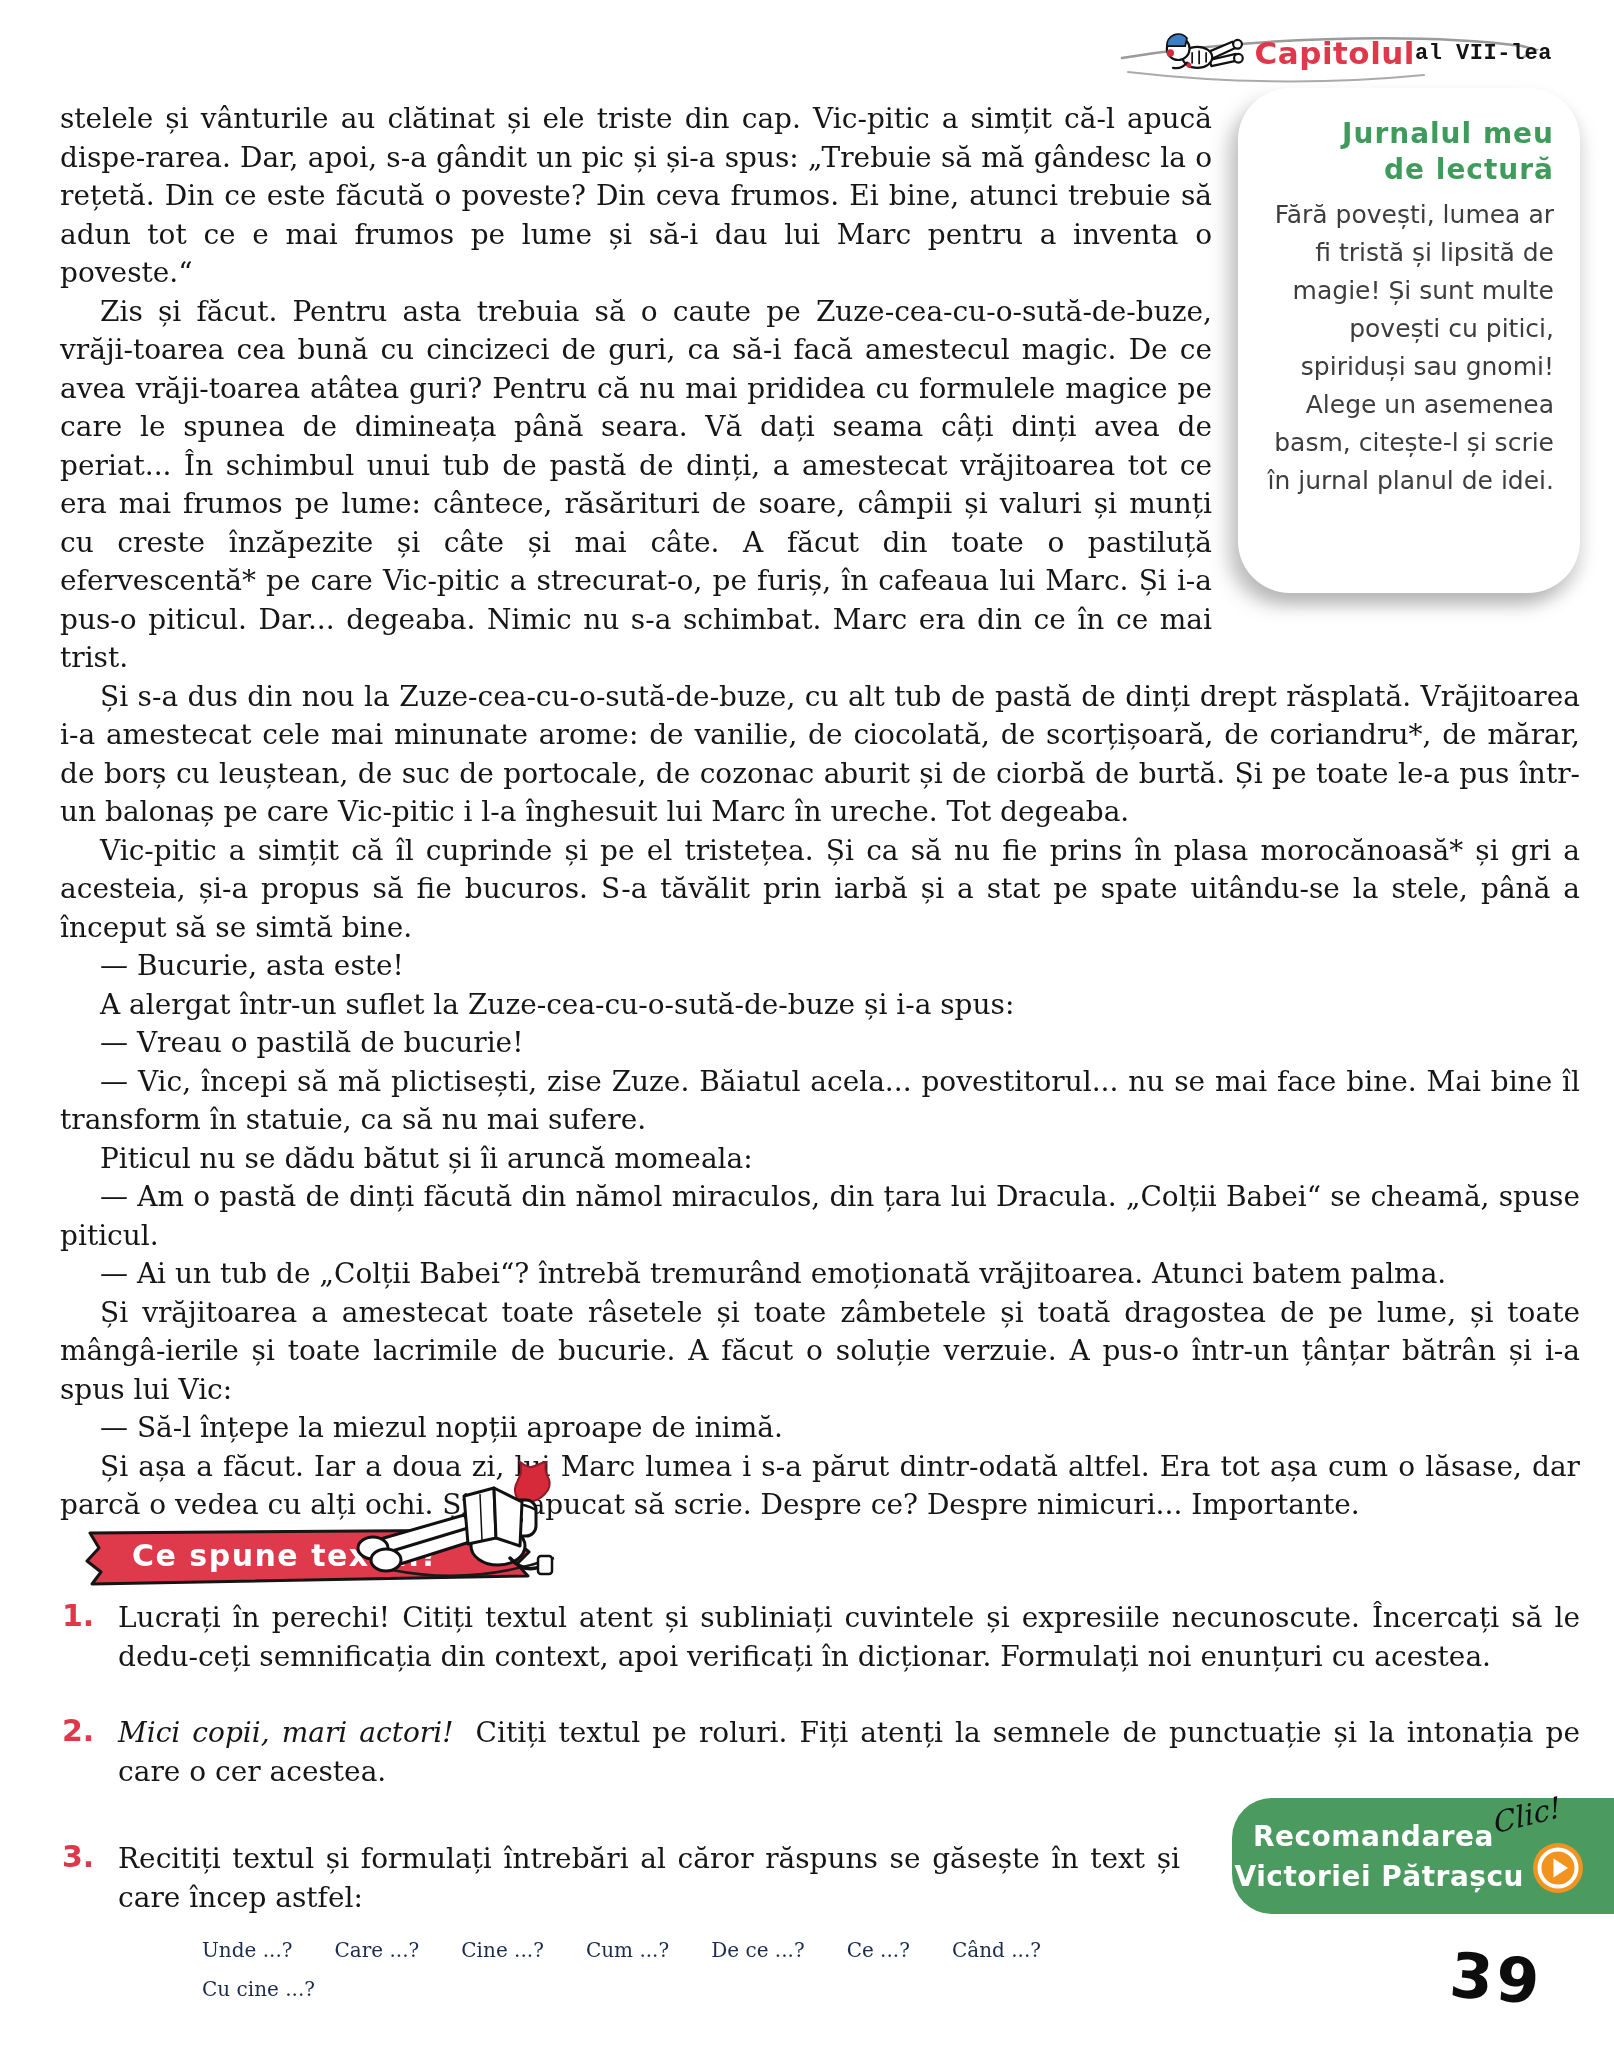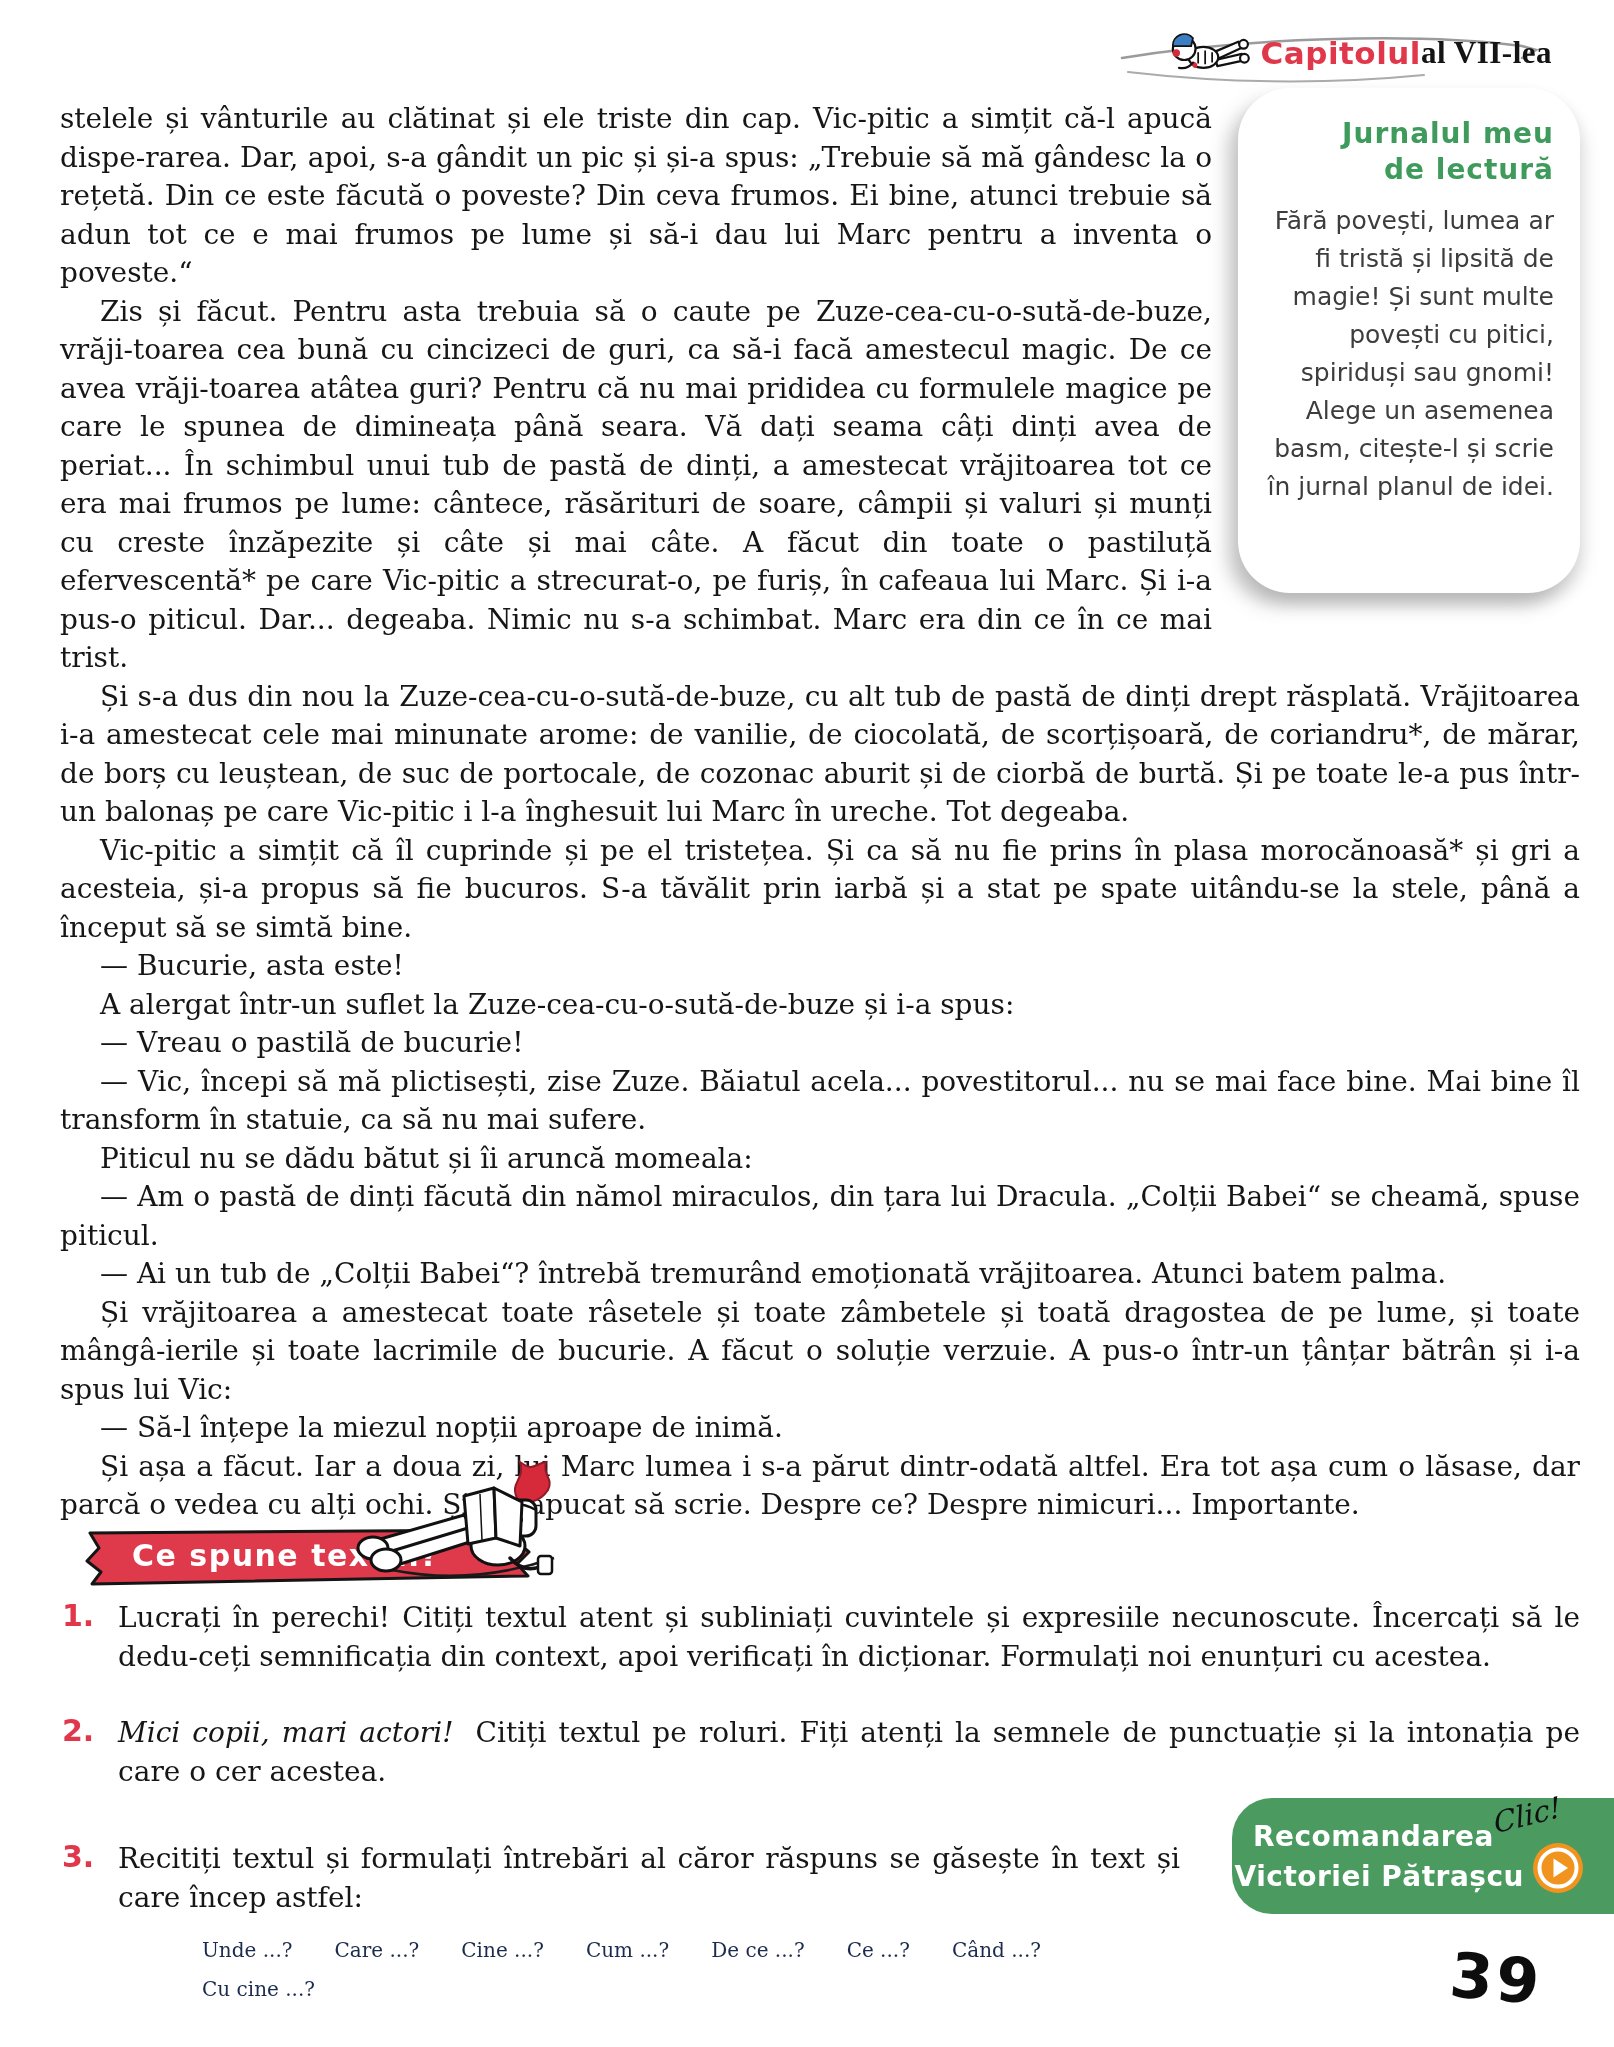--- a/index.html
+++ b/index.html
@@ -10,34 +10,34 @@
   }
   *{margin:0;padding:0;box-sizing:border-box;}
   html,body{background:#ffffff;}
   body{width:1614px;height:2047px;position:relative;overflow:hidden;font-family:var(--serif);color:var(--ink);}
 
   
   .chapter-header{position:absolute;top:18px;right:62px;width:470px;height:70px;}
   .chapter-swoosh{position:absolute;left:0;top:0;width:470px;height:70px;}
   .chapter-row{position:absolute;left:0;top:0;width:100%;height:100%;display:flex;align-items:center;justify-content:flex-end;}
   .chapter-label{font-family:var(--sans);font-weight:bold;font-size:31px;color:var(--red);letter-spacing:.5px;}
-  .chapter-number{font-family:Liberation Serif, serif;font-weight:bold;font-size:31px;color:#141414;letter-spacing:.5px;}
+  .chapter-number{font-family:Liberation Mono, monospace;font-weight:bold;font-size:22px;color:#141414;letter-spacing:.5px;}
   .flying-gnome{width:96px;height:62px;flex:0 0 auto;}
 
   
   .story{position:absolute;left:60px;top:100px;width:1520px;font-size:28px;line-height:38.5px;text-align:justify;}
   .story > p{text-indent:40px;}
   .story > p:first-of-type{text-indent:0;}
 
   
   .journal-card{float:right;width:342px;height:505px;margin:-12px 0 24px 26px;background:#fff;
     border-radius:52px;box-shadow:-10px 12px 18px rgba(90,90,90,.35), 6px 10px 14px rgba(120,120,120,.18);
     padding:28px 26px 20px 24px;text-align:right;text-indent:0;}
   .journal-title{font-family:var(--sans);font-weight:bold;font-size:28px;line-height:36px;color:var(--green);letter-spacing:1px;}
-  .journal-body{margin-top:14px;font-family:var(--sans);font-size:25px;line-height:38px;color:#3d3d3d;}
+  .journal-body{margin-top:8px;font-family:var(--sans);font-size:25px;line-height:38px;color:#3d3d3d;}
 
   
   .banner-wrap{position:absolute;left:60px;top:1468px;width:600px;height:130px;}
   .banner-ribbon{position:absolute;left:14px;top:58px;width:472px;height:64px;}
   .banner-label{position:absolute;left:72px;top:70px;font-family:var(--sans);font-weight:bold;font-size:30px;color:#ffffff;letter-spacing:1.5px;}
   .reading-gnome{position:absolute;left:282px;top:-10px;width:226px;height:132px;}
 
   
   .exercises{position:absolute;left:60px;top:1598px;width:1520px;}
   .exercise{position:relative;padding-left:58px;font-size:28px;line-height:39px;text-align:justify;}

